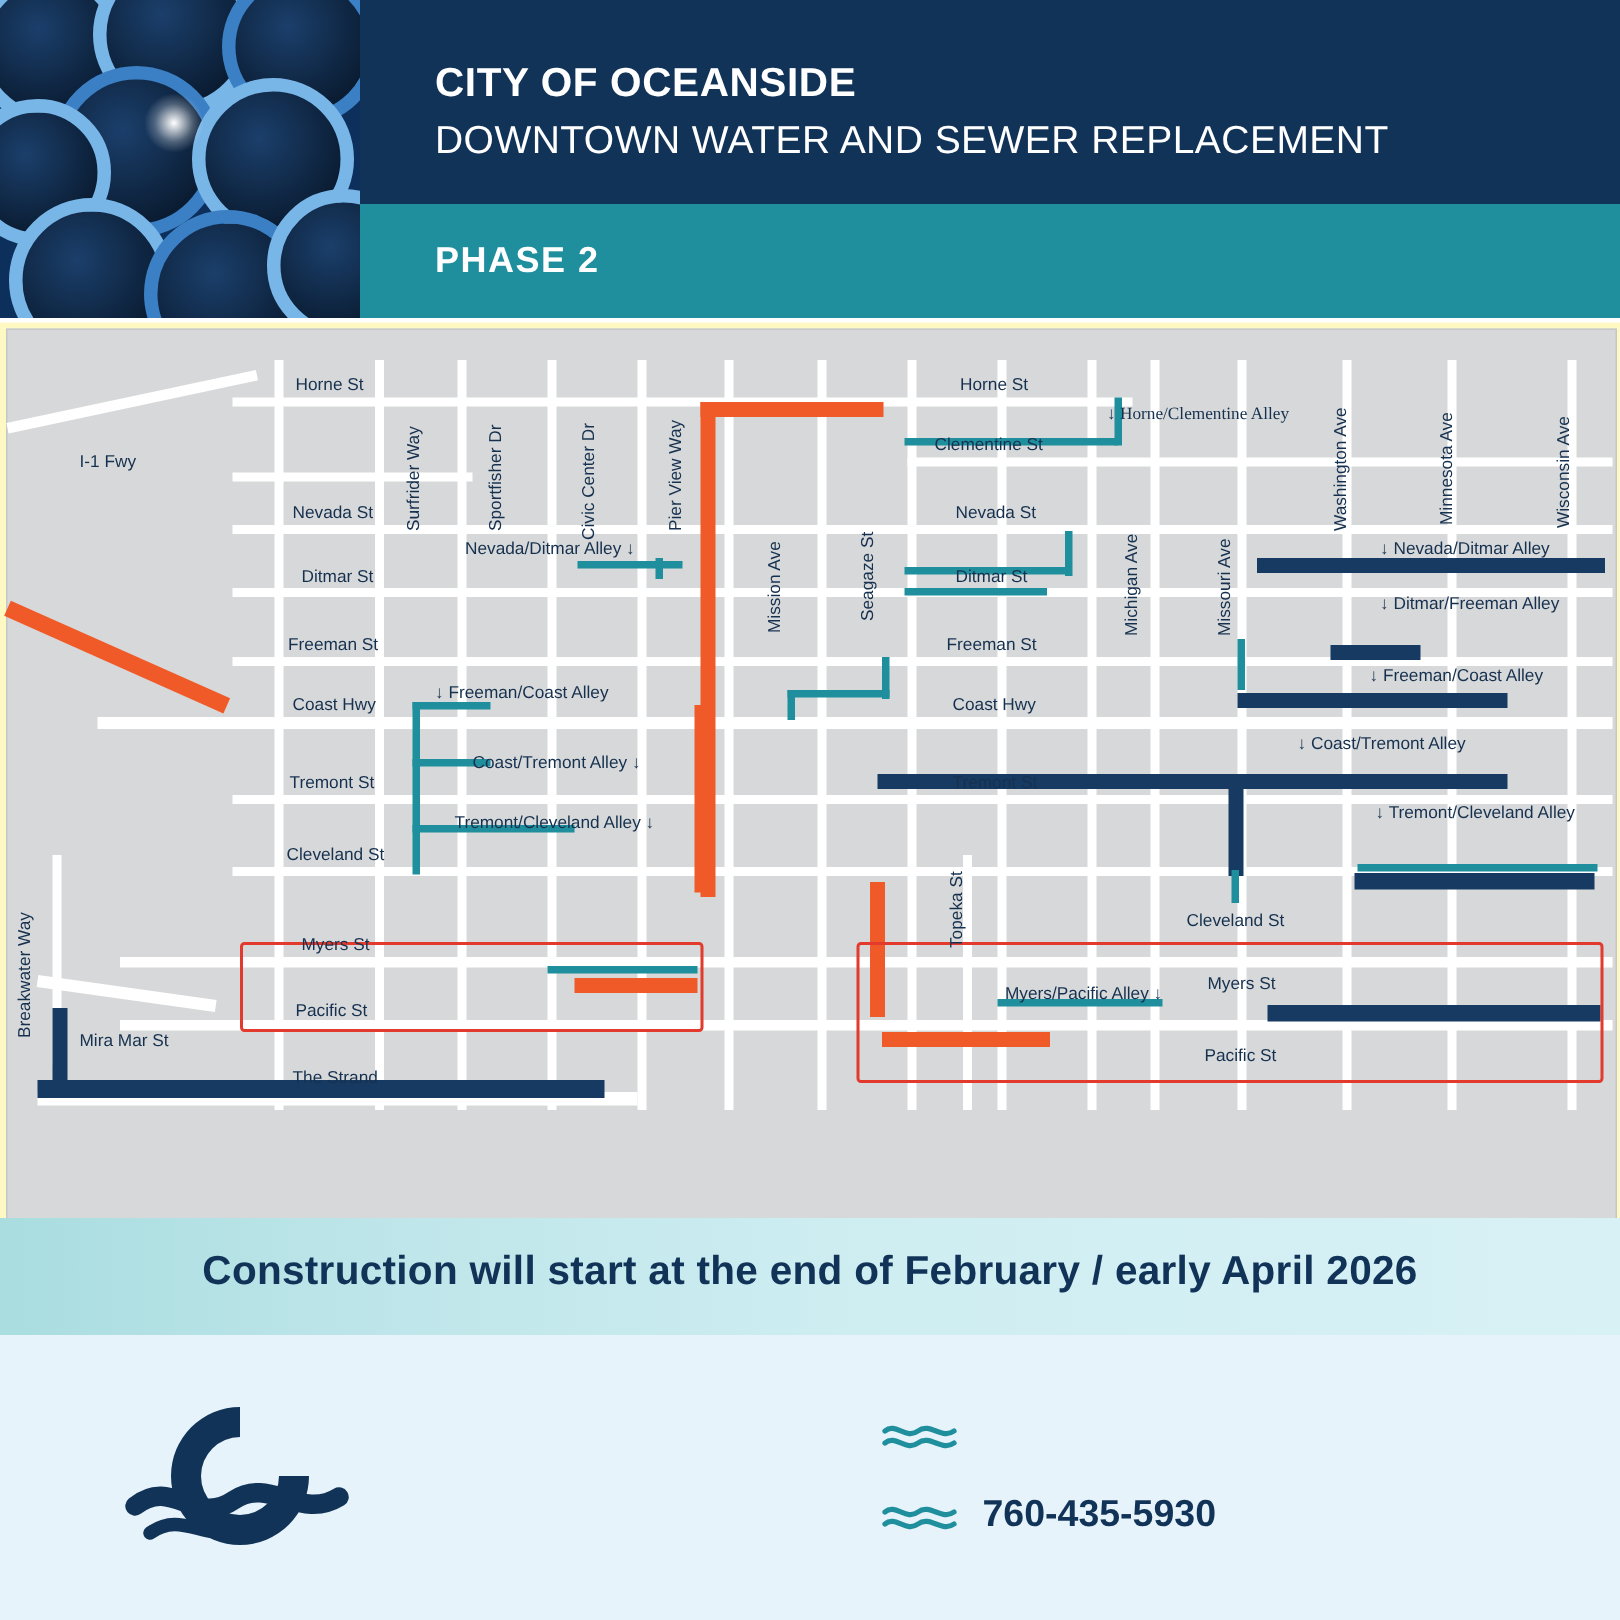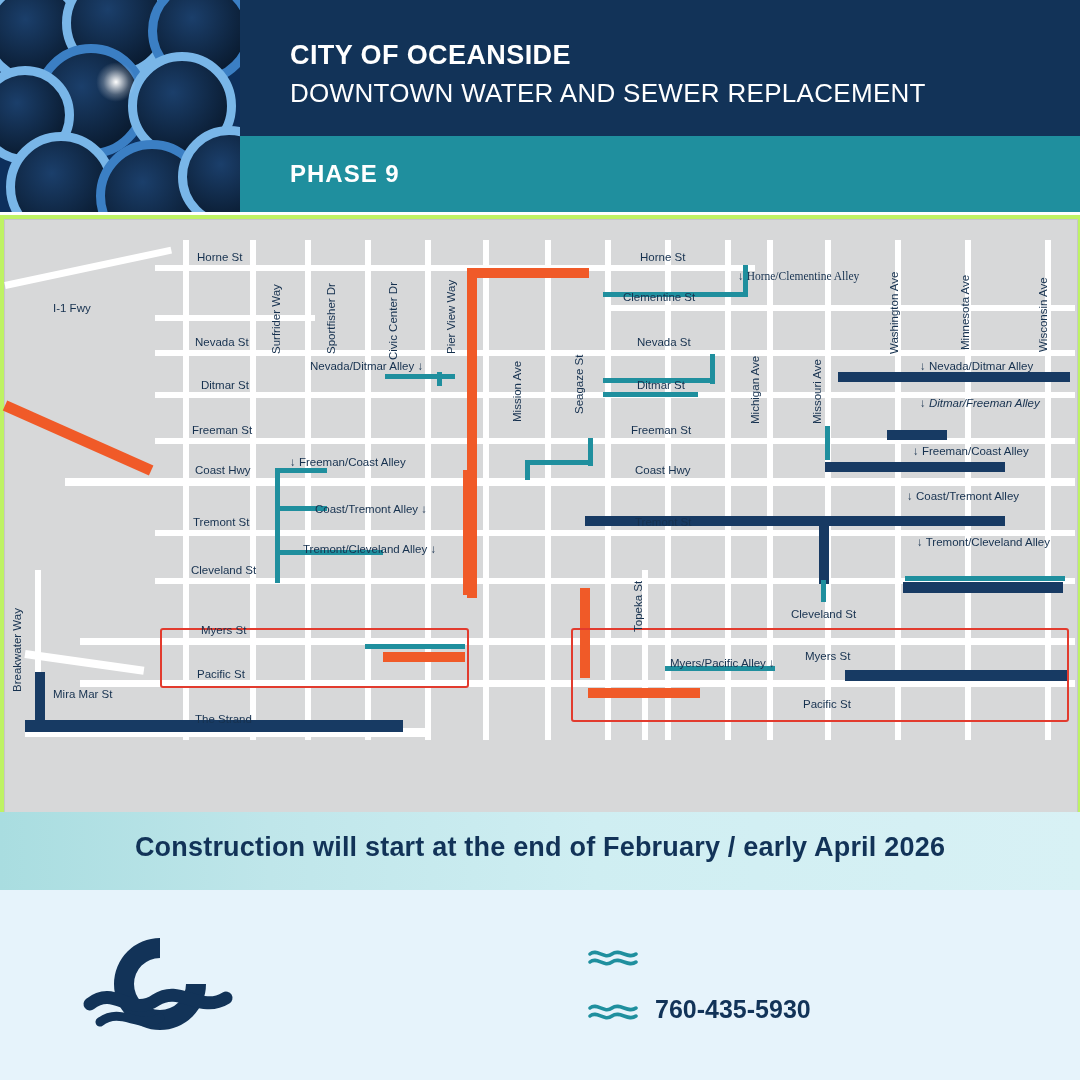--- a/index.html
+++ b/index.html
@@ -19,21 +19,21 @@
   .pipe.l{border-color:#79b6e8;}
   .hero-glow{position:absolute;left:96px;top:62px;width:40px;height:40px;border-radius:50%;
     background:radial-gradient(circle,#ffffff 0%,rgba(255,255,255,0.25) 45%,rgba(255,255,255,0) 70%);}
   .title-block{position:absolute;left:240px;top:0;width:840px;height:136px;background:#123358;}
   .title-1{position:absolute;left:50px;top:40px;font-size:27px;font-weight:bold;color:#ffffff;letter-spacing:.4px;}
   .title-2{position:absolute;left:50px;top:78px;font-size:26px;color:#ffffff;letter-spacing:.3px;}
   .phase-block{position:absolute;left:240px;top:136px;width:840px;height:76px;background:#1f8f9e;}
   .phase-text{position:absolute;left:50px;top:24px;font-size:24px;font-weight:bold;color:#ffffff;letter-spacing:1px;}
 
   
-  .map{position:absolute;left:0;top:212px;width:1080px;height:600px;background:#bef264;
+  .map{position:absolute;left:0;top:212px;width:1080px;height:600px;background:#fef9c3;
     border-top:3px solid #ffffff;}
   .mapbg{position:absolute;left:4px;top:4px;width:1072px;height:592px;background:#d7d8d9;
     border:1px solid #c6c7c8;}
   .road{position:absolute;background:#ffffff;}
   .hroad{height:6px;}
   .vroad{width:6px;}
 
   .lbl{position:absolute;font-size:11.5px;color:#16314f;white-space:nowrap;}
   .vlbl{position:absolute;font-size:11.5px;color:#16314f;white-space:nowrap;
     transform-origin:left bottom;transform:rotate(-90deg);}
@@ -81,21 +81,21 @@
     <div class="pipe l" style="left:6px;top:132px;width:92px;height:92px;"></div>
     <div class="pipe" style="left:96px;top:140px;width:94px;height:94px;"></div>
     <div class="pipe l" style="left:178px;top:126px;width:84px;height:84px;"></div>
     <div class="hero-glow"></div>
   </div>
   <div class="title-block">
     <div class="title-1">CITY OF OCEANSIDE</div>
     <div class="title-2">DOWNTOWN WATER AND SEWER REPLACEMENT</div>
   </div>
   <div class="phase-block">
-    <div class="phase-text">PHASE 9</div>
+    <div class="phase-text">PHASE 2</div>
   </div>
 </div>
 
 <div class="map">
   <div class="mapbg">
 
     <div class="road hroad" style="left:150px;top:45px;width:600px;"></div>
     <div class="road hroad" style="left:600px;top:85px;width:470px;"></div>
     <div class="road hroad" style="left:150px;top:130px;width:920px;"></div>
     <div class="road hroad" style="left:150px;top:172px;width:920px;"></div>
@@ -205,25 +205,25 @@
     <div class="vlbl" style="left:1044px;top:120px;">Wisconsin Ave</div>
     <div class="vlbl" style="left:639px;top:400px;">Topeka St</div>
     <div class="vlbl" style="left:18px;top:460px;">Breakwater Way</div>
     <div class="lbl" style="left:48px;top:468px;">Mira Mar St</div>
 
     <div class="lbl" style="left:48px;top:82px;">I-1 Fwy</div>
 
     <div class="lbl" style="left:733px;top:50px;font-family:Liberation Serif, serif;"><span>↓ </span><span>Horne/Clementine Alley</span></div>
     <div class="lbl" style="left:305px;top:140px;"><span>Nevada/Ditmar Alley</span><span> ↓</span></div>
     <div class="lbl" style="left:915px;top:140px;"><span>↓ </span><span>Nevada/Ditmar Alley</span></div>
-    <div class="lbl" style="left:915px;top:177px;font-style:italic;"><span>↓ </span><span>Ditmar/Freeman Alley</span></div>
+    <div class="lbl" style="left:915px;top:177px;"><span>↓ </span><span>Ditmar/Freeman Alley</span></div>
     <div class="lbl" style="left:285px;top:236px;"><span>↓ </span><span>Freeman/Coast Alley</span></div>
     <div class="lbl" style="left:908px;top:225px;"><span>↓ </span><span>Freeman/Coast Alley</span></div>
     <div class="lbl" style="left:310px;top:283px;"><span>Coast/Tremont Alley</span><span> ↓</span></div>
-    <div class="lbl" style="left:902px;top:270px;"><span>↓ </span><span>Coast/Tremont Alley</span></div>
+    <div class="lbl" style="left:860px;top:270px;"><span>↓ </span><span>Coast/Tremont Alley</span></div>
     <div class="lbl" style="left:298px;top:323px;"><span>Tremont/Cleveland Alley</span><span> ↓</span></div>
     <div class="lbl" style="left:912px;top:316px;"><span>↓ </span><span>Tremont/Cleveland Alley</span></div>
     <div class="lbl" style="left:665px;top:437px;"><span>Myers/Pacific Alley</span><span> ↓</span></div>
   </div>
 
   <div class="legend">
     <div class="lg-swatch water" style="left:26px;top:15px;"></div>
     <div class="lg-text" style="left:82px;top:12px;">Water Improvements</div>
     <div class="lg-swatch sewer" style="left:218px;top:15px;"></div>
     <div class="lg-text" style="left:274px;top:12px;">Sewer Improvements</div>

